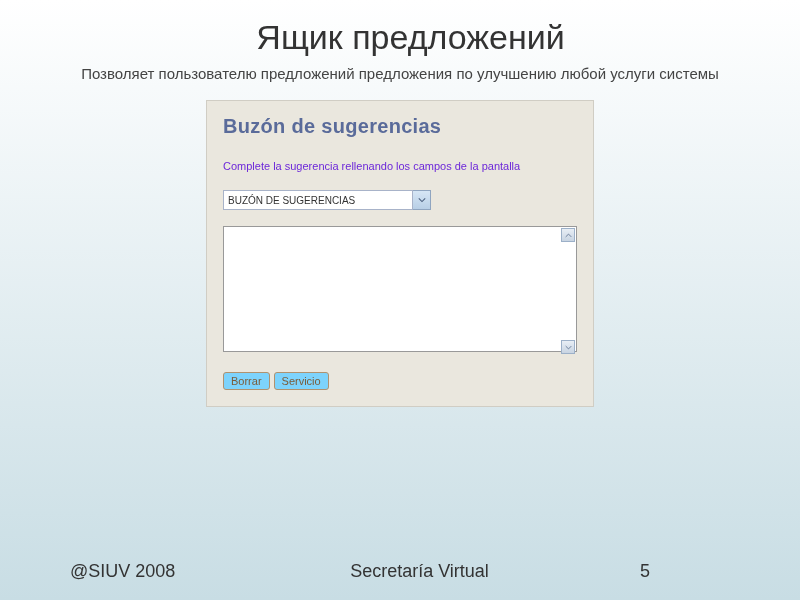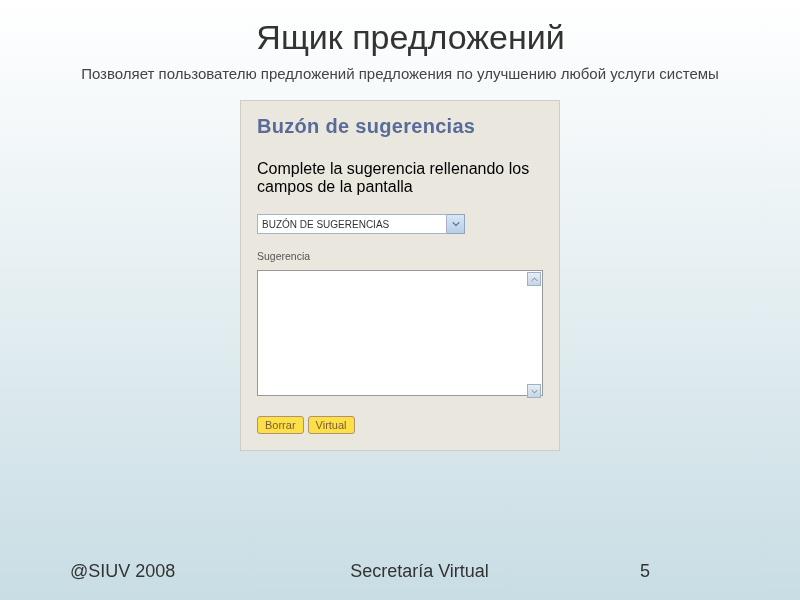--- a/index.html
+++ b/index.html
@@ -20,36 +20,36 @@
       padding-bottom: 8px;
       padding-left: 21px;
     }
     .slide-subtitle {
       text-align: center;
       font-size: 15px;
       color: #444;
       padding-bottom: 18px;
     }
     .form-panel {
-      width: 320px;
+      width: 388px;
       margin: 0 auto;
       background: #eae7de;
       border: 1px solid #d0cdc4;
       padding: 14px 16px 16px 16px;
     }
     .form-heading {
       font-size: 20px;
       font-weight: bold;
       color: #5a6b9a;
       margin-bottom: 22px;
       letter-spacing: 0.3px;
     }
     .form-instruct {
-      font-size: 16px;
-      color: #000000;
+      font-size: 11px;
+      color: #6d28d9;
       margin-bottom: 18px;
     }
     .field-label {
       font-size: 10.5px;
       color: #555;
       margin-bottom: 8px;
     }
     .select-row {
       display: flex;
       align-items: stretch;
@@ -105,21 +105,21 @@
     }
     .scroll-hint-top { top: 2px; }
     .scroll-hint-bottom { bottom: 2px; }
     .scroll-hint-top svg, .scroll-hint-bottom svg { width: 7px; height: 5px; }
     .button-row {
       display: flex;
       gap: 4px;
       justify-content: flex-start;
     }
     .form-btn {
-      background: #fde047;
+      background: #7dd3fc;
       border: 1px solid #b0926f;
       border-radius: 3px;
       font-size: 11px;
       color: #7a5c3a;
       padding: 2px 7px;
       cursor: pointer;
     }
     .footer {
       position: absolute;
       bottom: 18px;
@@ -146,38 +146,37 @@
 
   <div class="select-row">
     <div class="select-box">BUZÓN DE SUGERENCIAS</div>
     <div class="select-arrow">
       <svg viewBox="0 0 10 6">
           <path d="M1 1 L5 5 L9 1" fill="none" stroke="#4a5f7e" stroke-width="1.3"></path>
         </svg>
     </div>
   </div>
 
-  <div class="field-label">Sugerencia</div>
   <div class="textarea-wrap">
     <textarea class="textarea-box" style=""></textarea>
     <div class="scroll-hint-top">
       <svg viewBox="0 0 10 6">
           <path d="M1 5 L5 1 L9 5" fill="none" stroke="#5a6f8e" stroke-width="1.2"></path>
         </svg>
     </div>
     <div class="scroll-hint-bottom">
       <svg viewBox="0 0 10 6">
           <path d="M1 1 L5 5 L9 1" fill="none" stroke="#5a6f8e" stroke-width="1.2"></path>
         </svg>
     </div>
   </div>
 
   <div class="button-row">
     <button class="form-btn">Borrar</button>
-    <button class="form-btn">Virtual</button>
+    <button class="form-btn">Servicio</button>
   </div>
 </div>
 
 <div class="footer">
   <div class="footer-left">@SIUV 2008</div>
   <div class="footer-center">Secretaría Virtual</div>
   <div class="footer-right">5</div>
 </div>
 
 </body></html>

